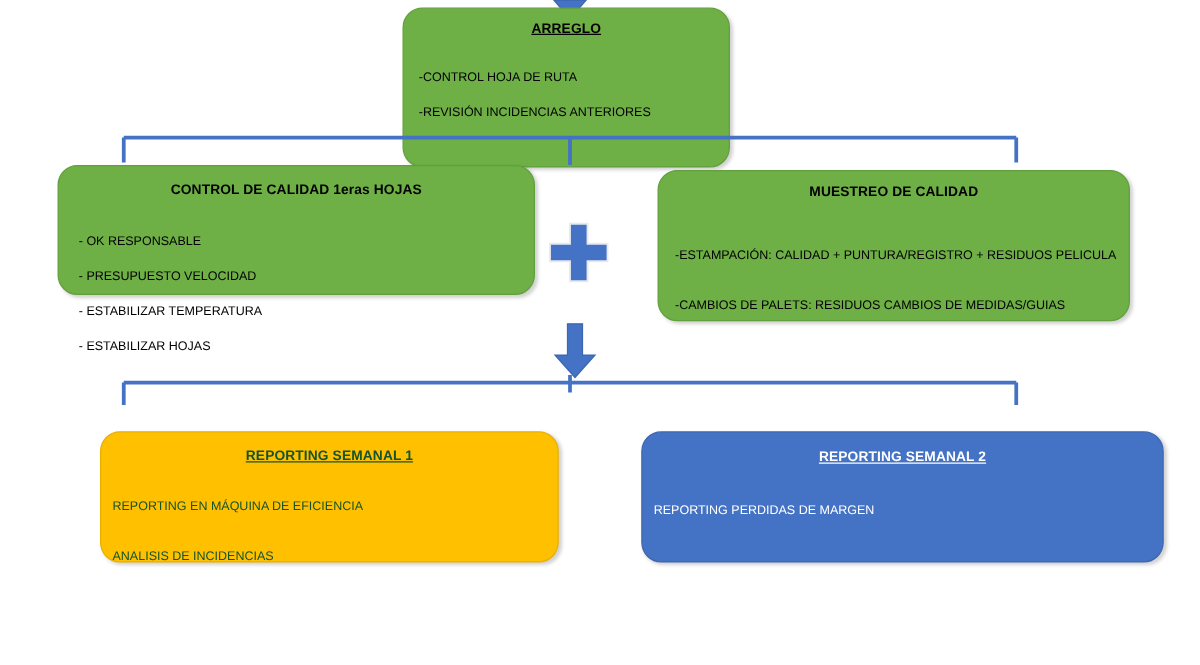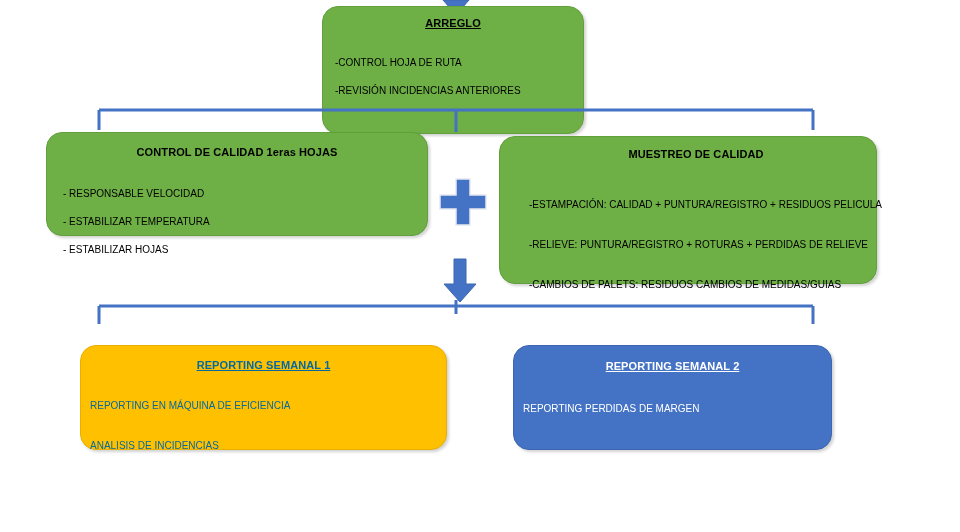--- a/index.html
+++ b/index.html
@@ -41,50 +41,50 @@
     white-space: pre-line;
   }
   .node .body .line {
     white-space: pre;
   }
   .node .body .line.gap {
     margin-top: 12px;
   }
 
   .green  { background: #6EAF46; color: #000000; border: 1px solid #62a03d; }
-  .orange { background: #FFC000; color: #0369a1; border: 1px solid #e8af00; }
+  .orange { background: #FFC000; color: #14532d; border: 1px solid #e8af00; }
   .blue   { background: #4472C4; color: #FFFFFF; border: 1px solid #3d66b0; }
 
   
   #node-arreglo {
     left: 322px; top: 6px; width: 262px; height: 128px;
   }
   #node-arreglo .title { margin-top: 9px; }
   #node-arreglo .body  { margin: 12px 0 0 12px; }
 
   #node-control-calidad {
     left: 46px; top: 132px; width: 382px; height: 104px;
   }
   #node-control-calidad .title { margin-top: 12px; }
   #node-control-calidad .body  { margin: 14px 0 0 16px; }
 
   #node-muestreo {
-    left: 499px; top: 136px; width: 378px; height: 148px; padding-left: 16px;
+    left: 526px; top: 136px; width: 378px; height: 121px;
   }
   #node-muestreo .title { margin-top: 10px; }
   #node-muestreo .body  { margin: 11px 0 0 13px; }
 
   #node-reporting-1 {
     left: 80px; top: 345px; width: 367px; height: 105px;
   }
   #node-reporting-1 .title { margin-top: 12px; }
   #node-reporting-1 .body  { margin: 13px 0 0 9px; }
 
   #node-reporting-2 {
-    left: 513px; top: 345px; width: 319px; height: 105px;
+    left: 513px; top: 345px; width: 418px; height: 105px;
   }
   #node-reporting-2 .title { margin-top: 13px; }
   #node-reporting-2 .body  { margin: 15px 0 0 9px; }
 
   
   .connector {
     position: absolute;
   }
   .connector svg { display: block; }
 
@@ -115,37 +115,37 @@
 
   <div class="connector" id="bracket-top">
     <svg width="720" height="28" viewBox="0 0 720 28">
       <path d="M3,26 L3,6 M3,6 L717,6 M717,6 L717,26 M360,6 L360,28" fill="none" stroke="#4472C4" stroke-width="3"></path>
     </svg>
   </div>
 
   <div class="node green" id="node-control-calidad">
     <div class="title">CONTROL DE CALIDAD 1eras HOJAS</div>
     <div class="body">
-      <div class="line">- RESPONSABLE VELOCIDAD</div>
+      <div class="line">- OK RESPONSABLE</div>
+      <div class="line">- PRESUPUESTO VELOCIDAD</div>
       <div class="line">- ESTABILIZAR TEMPERATURA</div>
       <div class="line">- ESTABILIZAR HOJAS</div>
     </div>
   </div>
 
   <div class="connector" id="plus-connector">
     <svg width="52" height="52" viewBox="0 0 52 52">
       <polygon points="19,3 33,3 33,19 49,19 49,33 33,33 33,49 19,49 19,33 3,33 3,19 19,19" fill="#4472C4" stroke="#e6e9ef" stroke-width="1.5"></polygon>
     </svg>
   </div>
 
   <div class="node green" id="node-muestreo">
     <div class="title">MUESTREO DE CALIDAD</div>
     <div class="body">
       <div class="line gap">-ESTAMPACIÓN: CALIDAD + PUNTURA/REGISTRO + RESIDUOS PELICULA</div>
-      <div class="line gap">-RELIEVE: PUNTURA/REGISTRO + ROTURAS + PERDIDAS DE RELIEVE</div>
       <div class="line gap">-CAMBIOS DE PALETS: RESIDUOS CAMBIOS DE MEDIDAS/GUIAS</div>
     </div>
   </div>
 
   <div class="connector" id="arrow-down">
     <svg width="38" height="46" viewBox="0 0 38 46">
       <polygon points="13,1 25,1 25,26 35,26 19,44 3,26 13,26" fill="#4472C4" stroke="#3d66b0" stroke-width="1"></polygon>
     </svg>
   </div>
 

